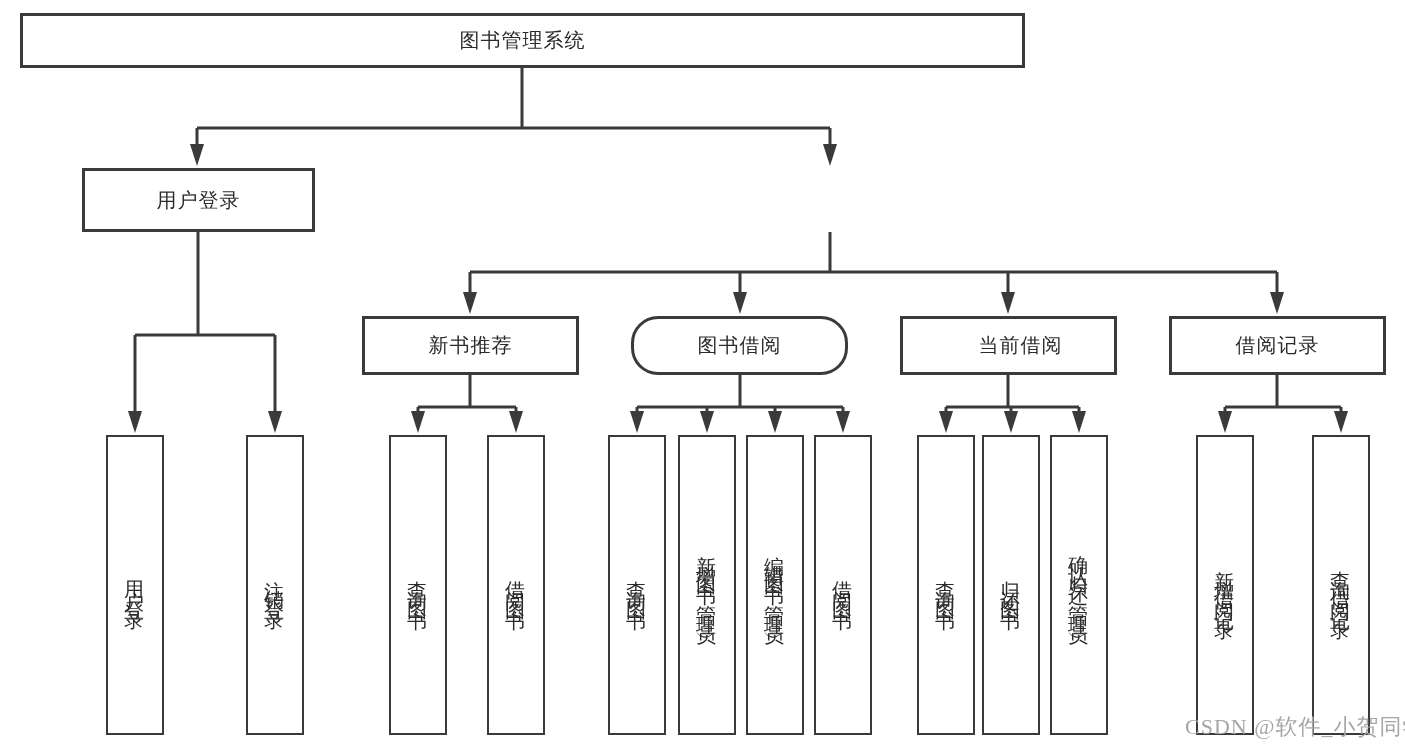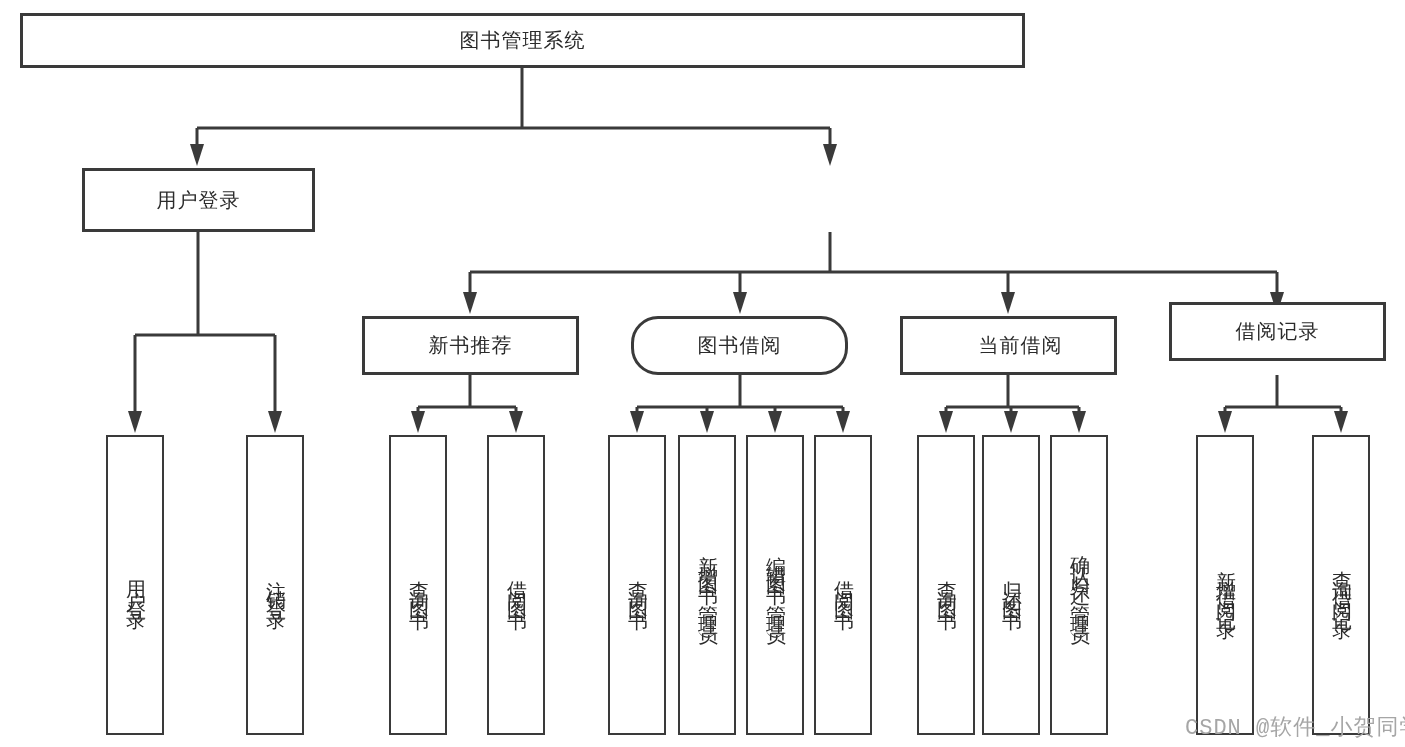--- a/index.html
+++ b/index.html
@@ -1,37 +1,37 @@
 <!DOCTYPE html>
 <html><head>
 <meta charset="utf-8">
 <style>
   html,body{margin:0;padding:0;background:#ffffff;}
   .stage{
     position:relative;width:1405px;height:747px;background:#ffffff;overflow:hidden;
-    font-family:Liberation Mono, monospace;color:#2b2b2b;
+    font-family:Liberation Serif, serif;color:#2b2b2b;
   }
   .wires{position:absolute;left:0;top:0;z-index:1;}
   .node{
     position:absolute;z-index:2;box-sizing:border-box;background:#ffffff;
     border:3px solid #3a3a3a;display:flex;align-items:center;justify-content:center;
   }
   .node span{font-size:20px;color:#2b2b2b;letter-spacing:1px;white-space:nowrap;}
   .leaf span{
     writing-mode:vertical-rl;text-orientation:mixed;
     font-size:20px;letter-spacing:10px;white-space:nowrap;
   }
   
   .b-root{left:20px;top:13px;width:1005px;height:55px;}
   .b-user{left:82px;top:168px;width:233px;height:64px;}
   .b-book{left:713px;top:168px;width:233px;height:64px;}
   .g1{left:362px;top:316px;width:217px;height:59px;}
   .g2{left:631px;top:316px;width:217px;height:59px;border-radius:27px;}
   .g3{left:900px;top:316px;width:217px;height:59px;padding-left:24px;}
-  .g4{left:1169px;top:302px;width:217px;height:59px;}
+  .g4{left:1169px;top:316px;width:217px;height:59px;}
   .leaf{top:435px;width:58px;height:300px;border-width:2.5px;}
   .l1{left:106px;}  .l2{left:246px;}
   .l3{left:389px;}  .l4{left:487px;}
   .l5{left:608px;}  .l6{left:678px;}  .l7{left:746px;}  .l8{left:814px;}
   .l9{left:917px;}  .l10{left:982px;} .l11{left:1050px;}
   .l12{left:1196px;}.l13{left:1312px;}
   .watermark{
     position:absolute;z-index:5;left:1185px;top:712px;
     font-size:22px;color:#a6a6a6;letter-spacing:1px;white-space:nowrap;
   }

